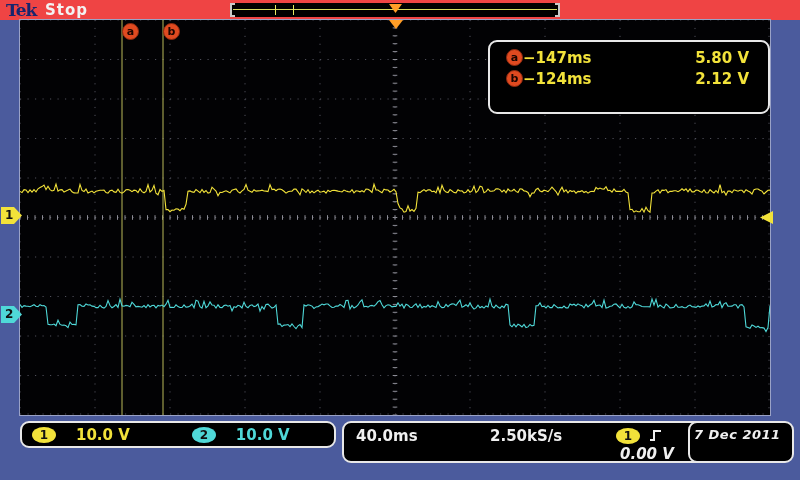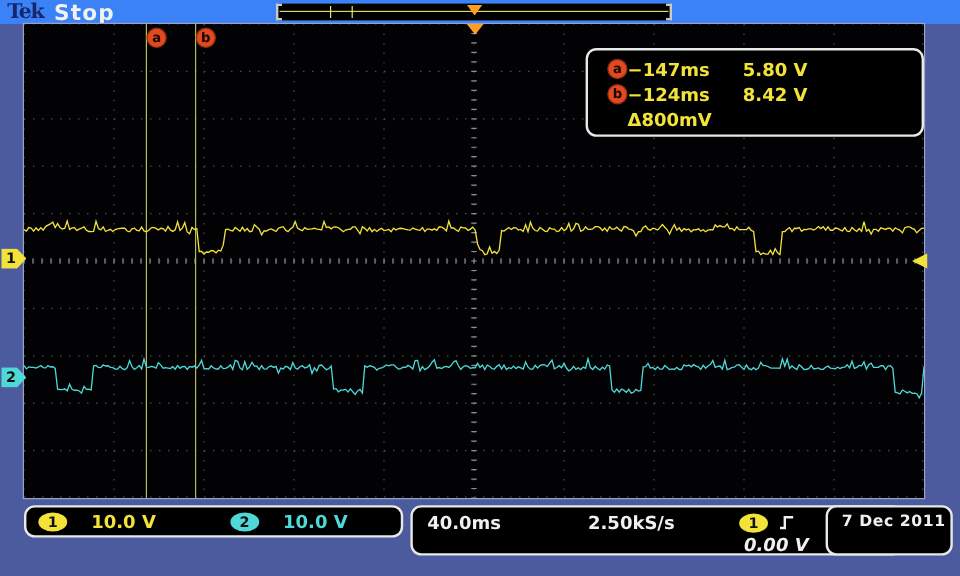--- a/index.html
+++ b/index.html
@@ -4,24 +4,24 @@
 <style>
   html,body{margin:0;padding:0;}
   body{
     width:800px;height:480px;position:relative;overflow:hidden;
     background:#4b5b9d;
     font-family:"DejaVu Sans","Liberation Sans",sans-serif;
     font-weight:bold;
     -webkit-font-smoothing:antialiased;
   }
   
-  .header{position:absolute;left:0;top:0;width:800px;height:20px;background:#3b82f6;}
+  .header{position:absolute;left:0;top:0;width:800px;height:20px;background:#ef4444;}
   .logo{position:absolute;left:6px;top:0px;font-family:"DejaVu Serif","Liberation Serif",serif;
         font-size:17px;color:#17256e;letter-spacing:-1px;}
-  .acq-status{position:absolute;left:45px;top:1px;font-size:18px;color:#f2f2f2;letter-spacing:1px;}
+  .acq-status{position:absolute;left:45px;top:1px;font-size:15px;color:#f2f2f2;letter-spacing:1px;}
   .acq-bar{position:absolute;left:230px;top:3px;width:330px;height:14px;background:#000;}
   .acq-bracket{position:absolute;top:0;width:5px;height:14px;box-sizing:border-box;}
   .acq-bracket.left{left:0;border-left:2px solid #c9c9c9;border-top:2px solid #c9c9c9;border-bottom:2px solid #c9c9c9;}
   .acq-bracket.right{right:0;border-right:2px solid #c9c9c9;border-top:2px solid #c9c9c9;border-bottom:2px solid #c9c9c9;}
   .acq-hline{position:absolute;left:3px;right:3px;top:6px;height:1px;background:#d8d860;}
   .acq-cursor-tick{position:absolute;top:2px;width:1px;height:10px;background:#e8e860;}
   .tri-down{clip-path:polygon(0 0,100% 0,50% 100%);background:#ff9d27;}
   .acq-trig{position:absolute;top:1px;width:13px;height:9px;}
   
   .plot{position:absolute;left:20px;top:20px;width:750px;height:395px;background:#020204;outline:1px solid #9aa2c6;}
@@ -32,21 +32,21 @@
     font-size:11px;line-height:15px;text-align:center;box-sizing:content-box;}
   
   .readout{position:absolute;left:468px;top:20px;width:282px;height:74px;background:#000;
     border:2px solid #e8e8e8;border-radius:9px;box-sizing:border-box;padding-top:5px;}
   .readout-row{display:flex;height:21px;align-items:center;color:#f2e23a;font-size:15px;}
   .readout-badge{width:15px;height:15px;border-radius:50%;margin-left:16px;
     background:#e04a20;border:1px solid #8d2a10;color:#1a0500;
     font-size:11px;line-height:15px;text-align:center;}
   .readout-badge.empty{background:transparent;border-color:transparent;}
   .readout-time{width:96px;text-align:left;}
-  .readout-value{width:130px;text-align:left;}
+  .readout-value{width:130px;text-align:right;}
   
   .ch-marker{position:absolute;left:1px;width:21px;height:17px;color:#111;
     font-size:12px;line-height:17px;padding-left:4px;box-sizing:border-box;
     clip-path:polygon(0 0,62% 0,100% 50%,62% 100%,0 100%);}
   .trig-level-arrow{position:absolute;left:760px;top:211px;width:13px;height:13px;
     clip-path:polygon(0 50%,100% 0,100% 100%);background:#f2e23a;}
   
   .statbox{position:absolute;background:#000;border:2px solid #e8e8e8;border-radius:9px;box-sizing:border-box;}
   .box-ch{left:20px;top:421px;width:316px;height:27px;display:flex;align-items:center;}
   .badge-ellipse{width:24px;height:16px;border-radius:50%;color:#111;font-size:12px;
@@ -92,25 +92,24 @@
 
   <div class="readout">
     <div class="readout-row">
       <span class="readout-badge">a</span>
       <span class="readout-time">−147ms</span>
       <span class="readout-value">5.80 V</span>
     </div>
     <div class="readout-row">
       <span class="readout-badge">b</span>
       <span class="readout-time">−124ms</span>
-      <span class="readout-value">8.42 V</span>
+      <span class="readout-value">2.12 V</span>
     </div>
     <div class="readout-row">
       <span class="readout-badge empty"></span>
-      <span class="readout-value">Δ800mV</span>
     </div>
   </div>
 </div>
 
 <span class="ch-marker" id="marker-ch1" style="background: rgb(242, 226, 58); top: 207px;">1</span>
 <span class="ch-marker" id="marker-ch2" style="background: rgb(79, 216, 216); top: 306px;">2</span>
 <span class="trig-level-arrow" style="background: rgb(242, 226, 58);"></span>
 
 <div class="statbox box-ch">
   <span class="badge-ellipse" id="badge-ch1" style="margin-left: 10px; background: rgb(242, 226, 58);">1</span>
@@ -123,14 +122,14 @@
   <span style="left:12px;top:4px;">40.0ms</span>
   <span style="left:146px;top:4px;">2.50kS/s</span>
   <span class="badge-ellipse" id="badge-trig" style="position: absolute; left: 272px; top: 5px; background: rgb(242, 226, 58);">1</span>
   <svg class="slope-icon" width="14" height="15">
     <path d="M1 12 H5 V3 H12" fill="none" stroke="#f0f0f0" stroke-width="2"></path>
   </svg>
   <span style="left:276px;top:22px;font-style:italic;">0.00 V</span>
 </div>
 
 <div class="statbox box-dt">
-  <div style="text-align:right;">7 Dec 2011</div>
+  <div style="text-align:left;font-style:italic;">7 Dec 2011</div>
 </div>
 
 </body></html>

